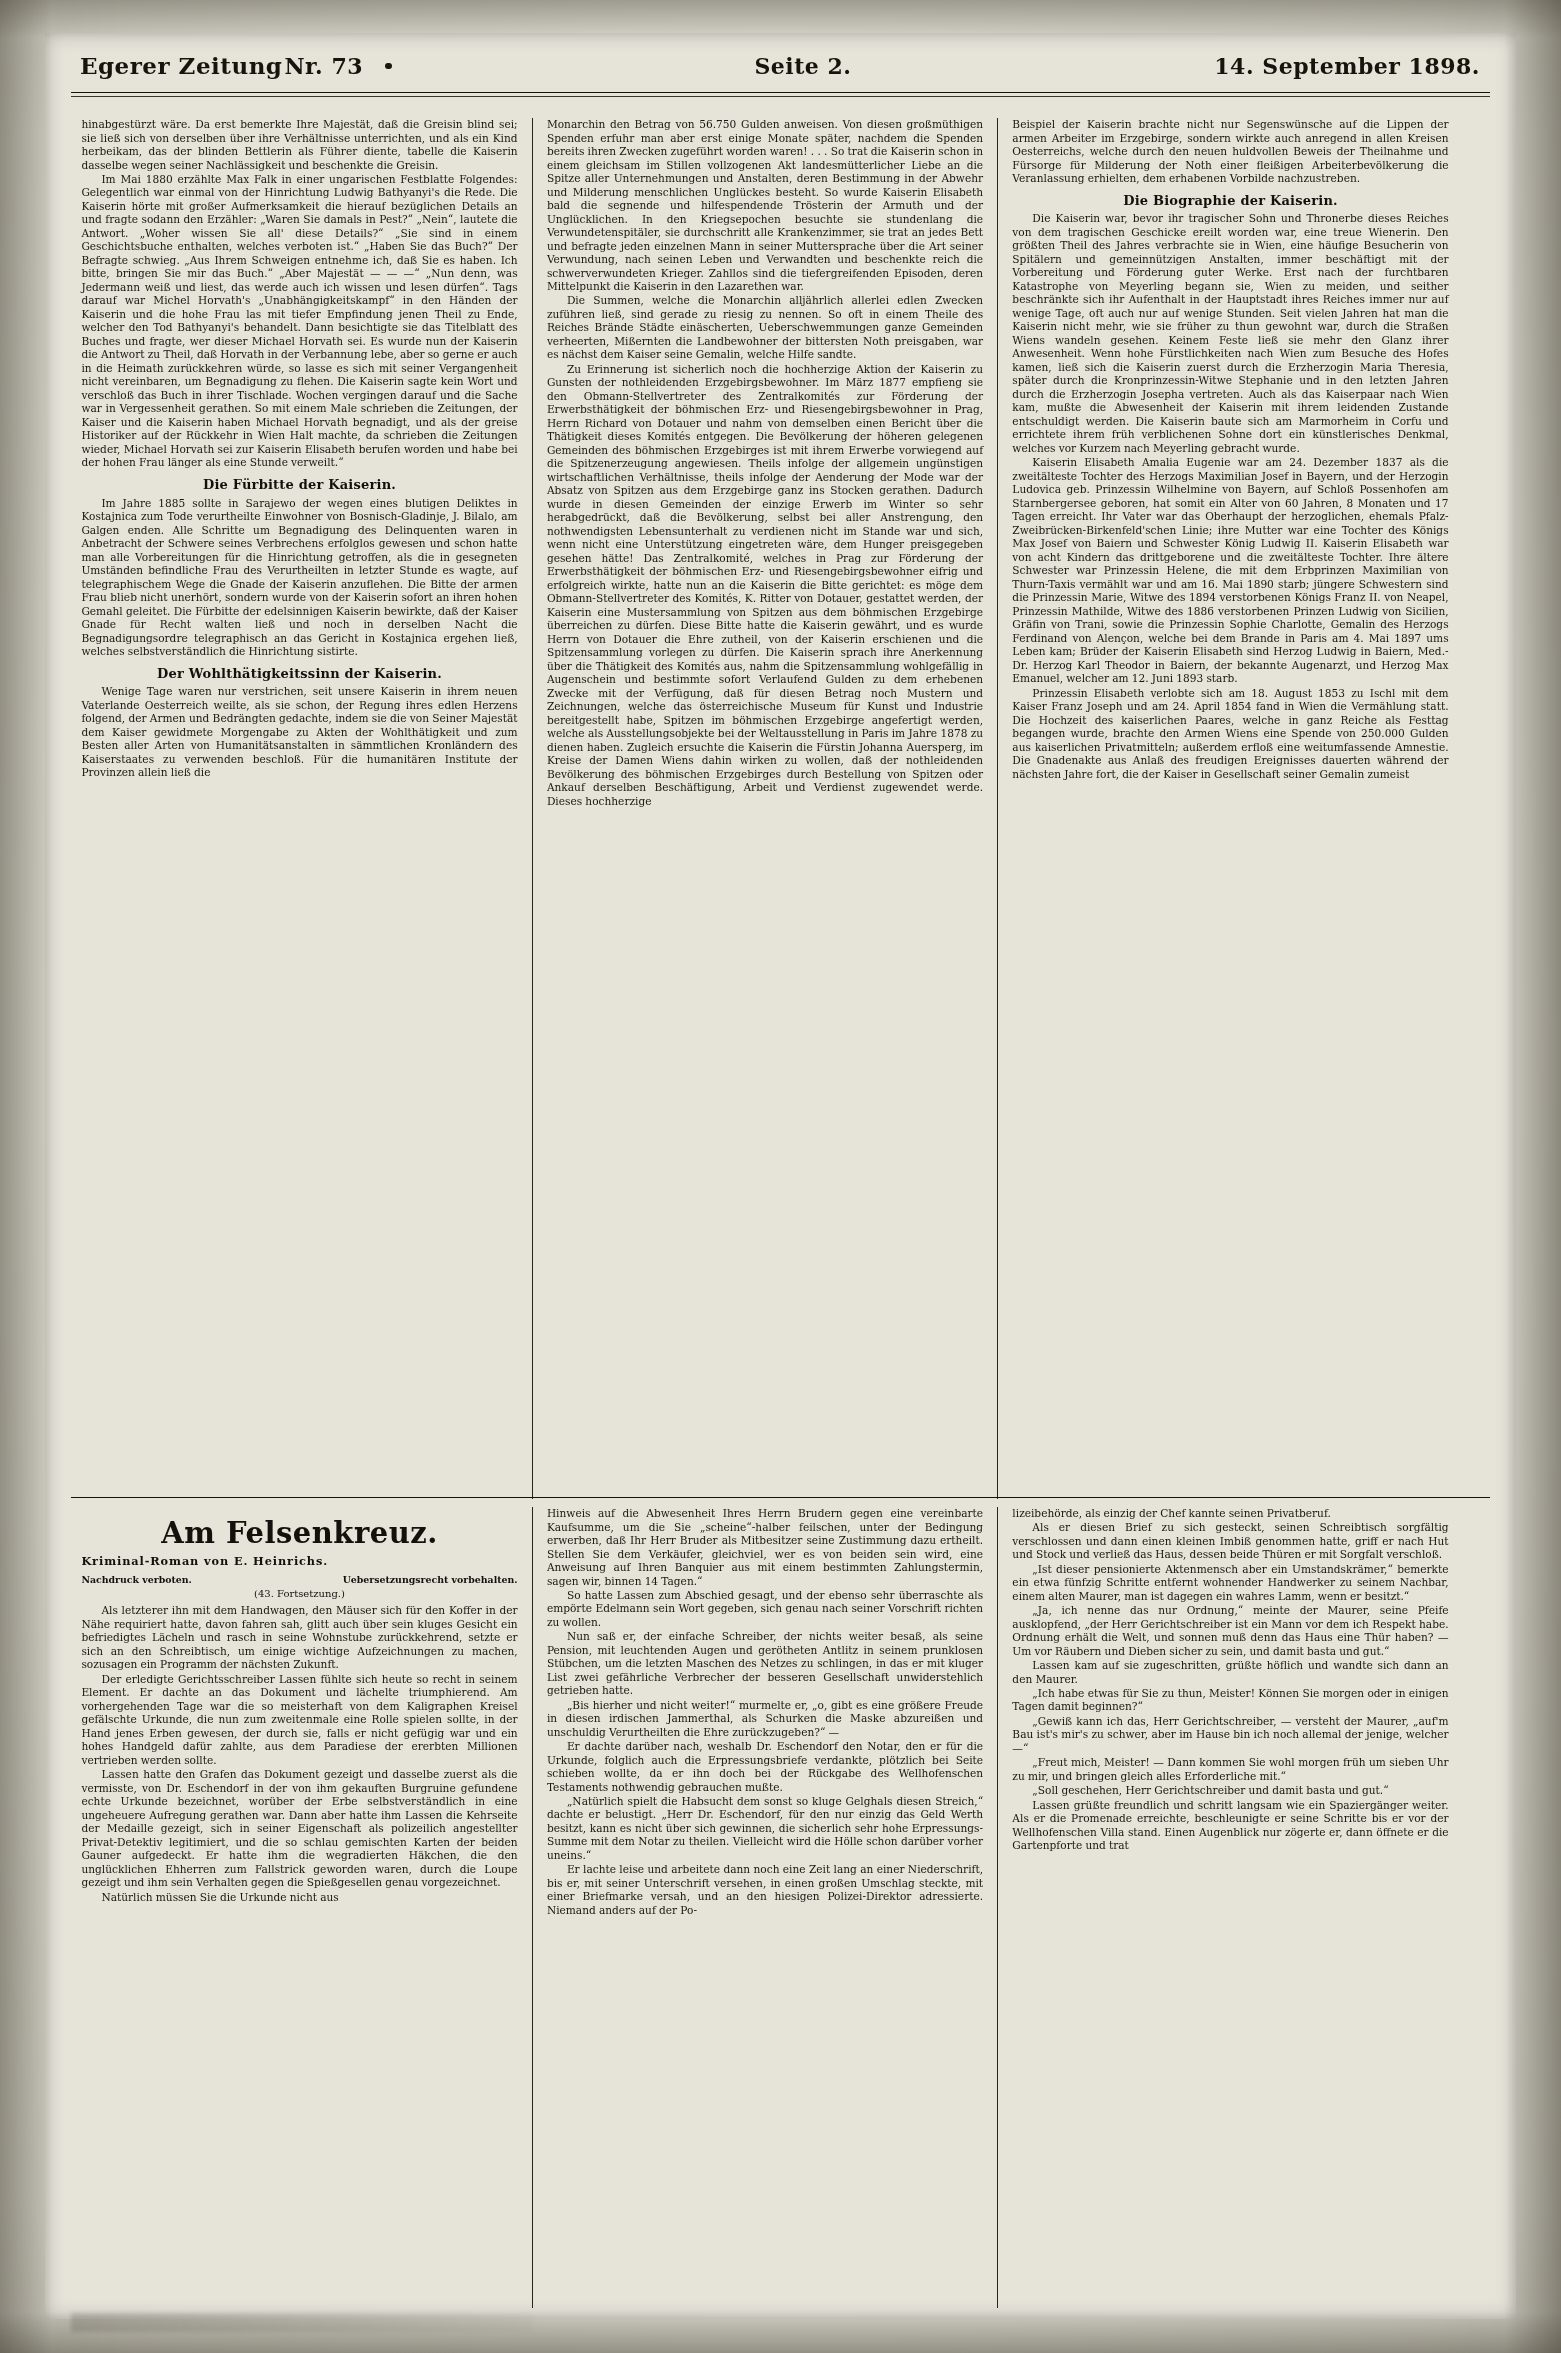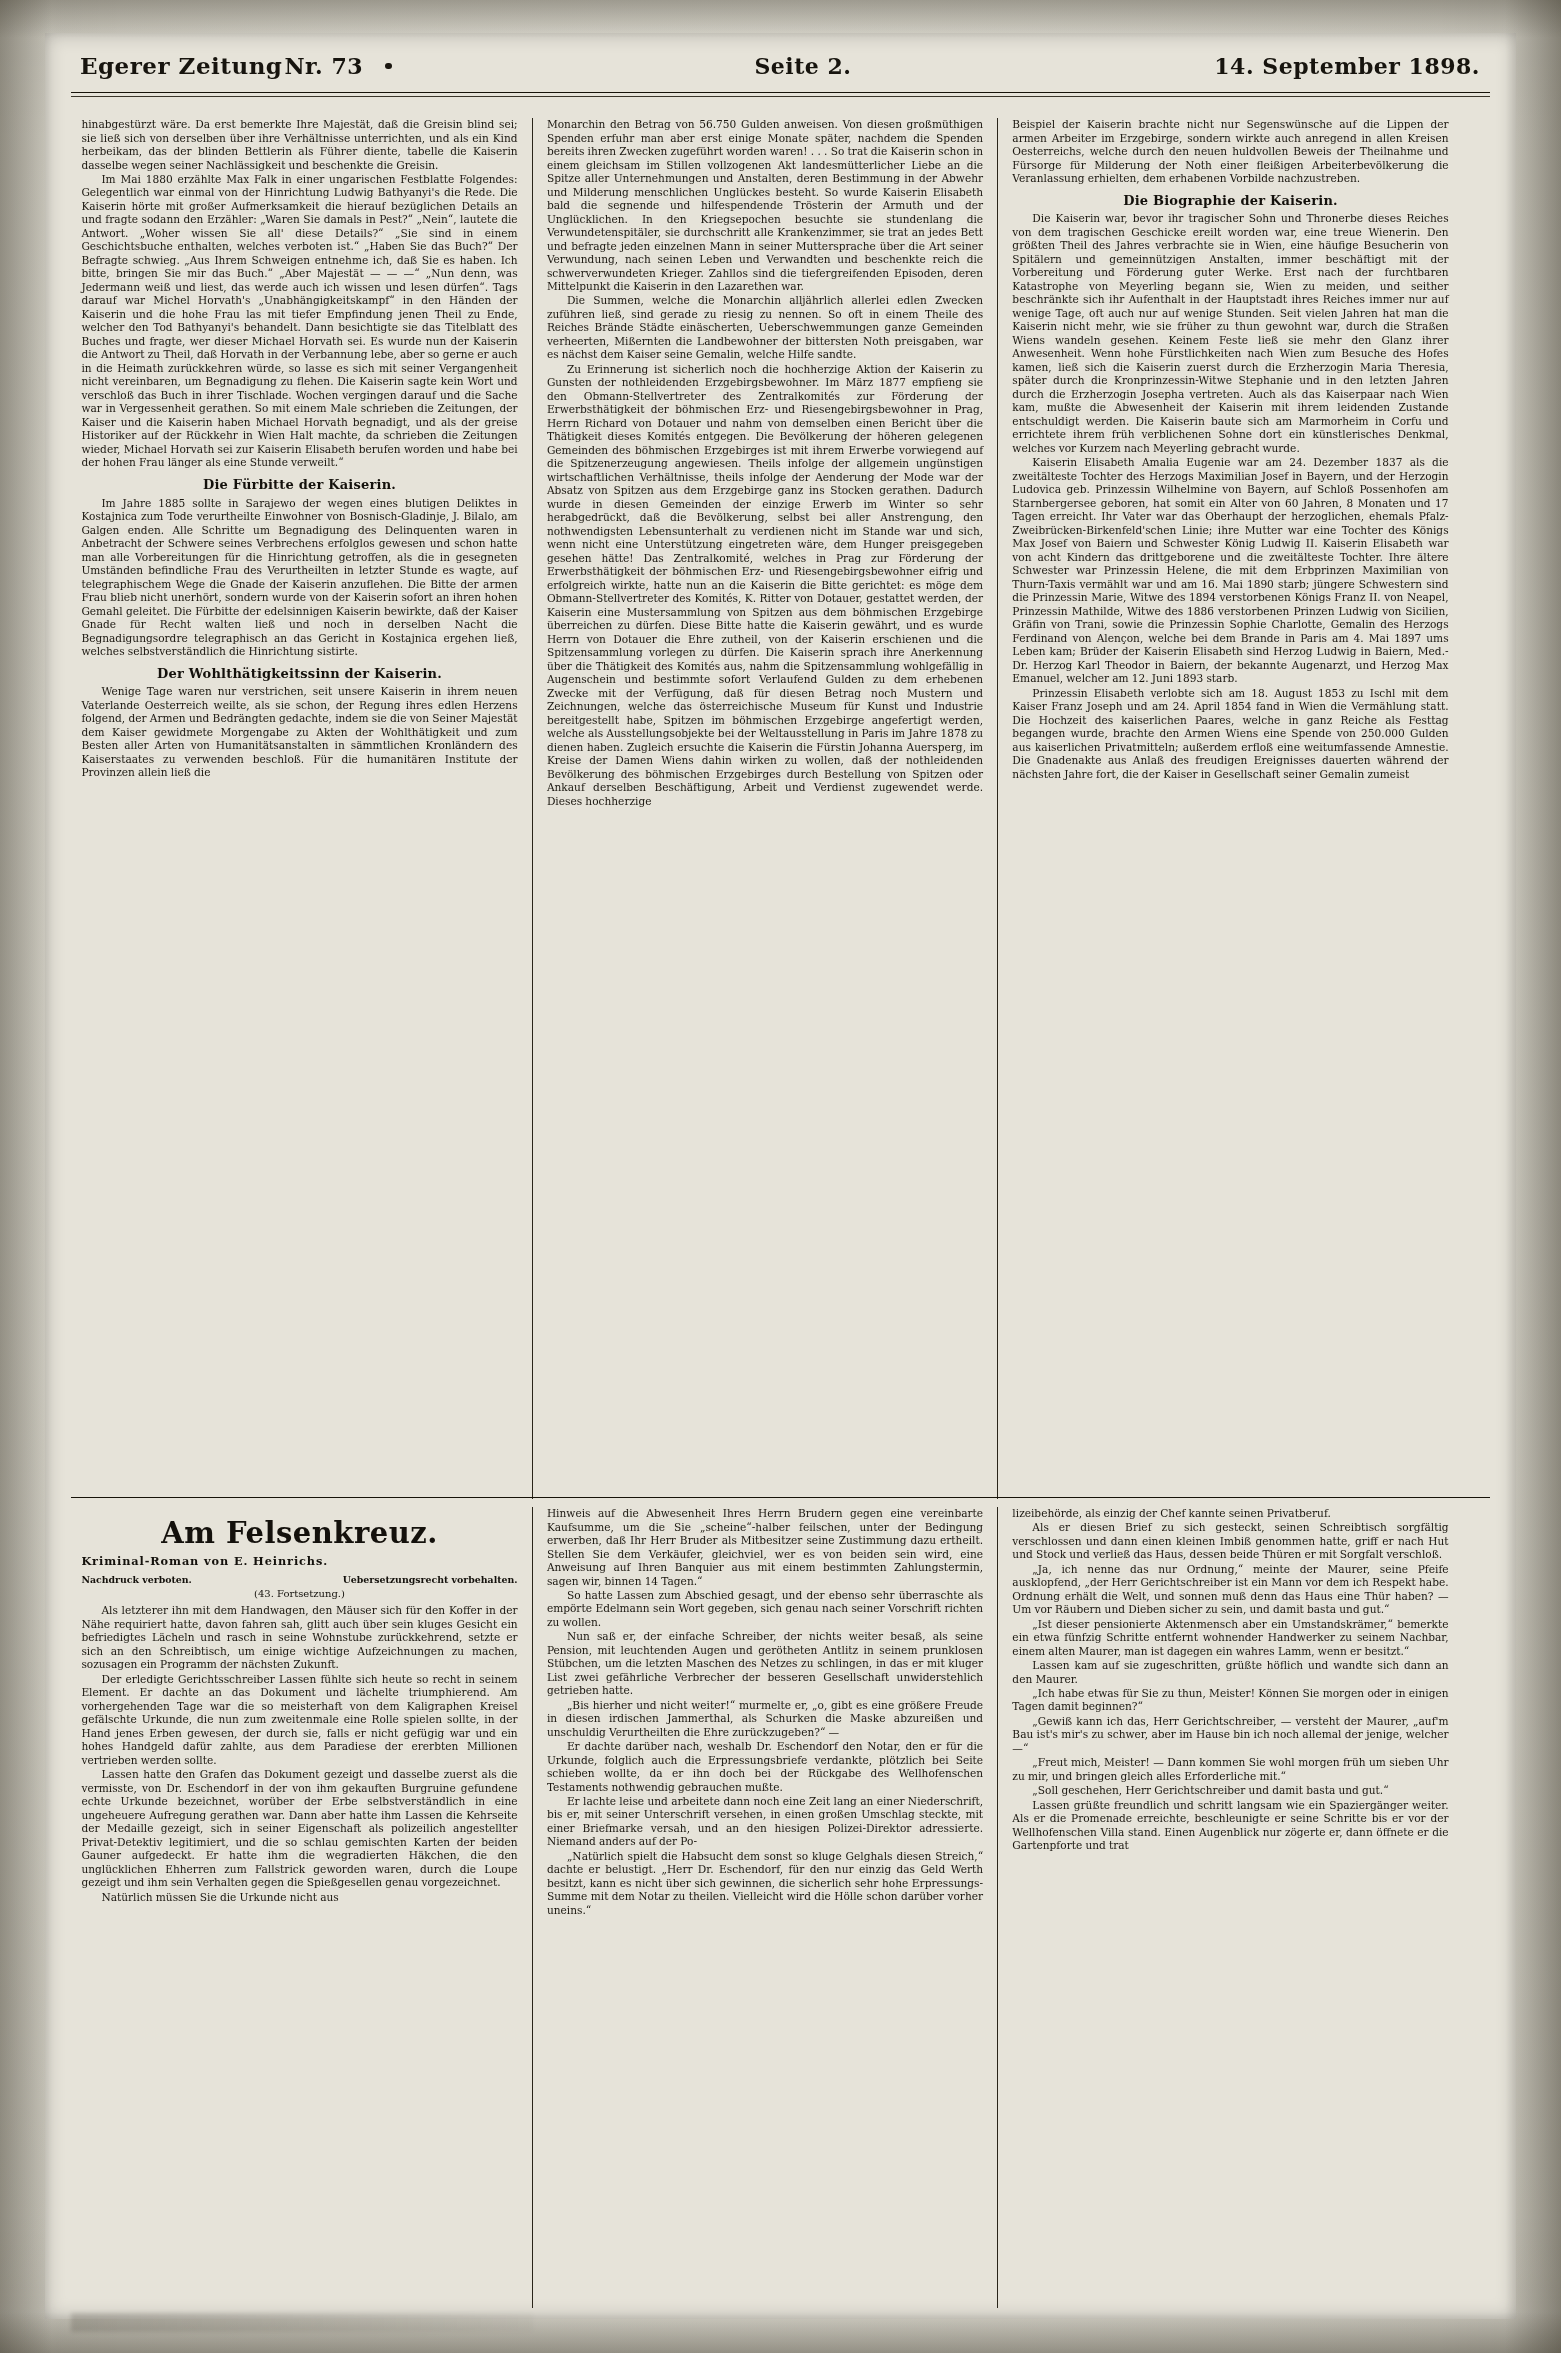--- a/index.html
+++ b/index.html
@@ -286,32 +286,32 @@
     </div>
 
     <div class="vrule"></div>
 
     <div class="col">
       <p class="noind">Hinweis auf die Abwesenheit Ihres Herrn Brudern gegen eine vereinbarte Kaufsumme, um die Sie „scheine“-halber feilschen, unter der Bedingung erwerben, daß Ihr Herr Bruder als Mitbesitzer seine Zustimmung dazu ertheilt. Stellen Sie dem Verkäufer, gleichviel, wer es von beiden sein wird, eine Anweisung auf Ihren Banquier aus mit einem bestimmten Zahlungstermin, sagen wir, binnen 14 Tagen.“</p>
       <p class="ind">So hatte Lassen zum Abschied gesagt, und der ebenso sehr überraschte als empörte Edelmann sein Wort gegeben, sich genau nach seiner Vorschrift richten zu wollen.</p>
       <p class="ind">Nun saß er, der einfache Schreiber, der nichts weiter besaß, als seine Pension, mit leuchtenden Augen und gerötheten Antlitz in seinem prunklosen Stübchen, um die letzten Maschen des Netzes zu schlingen, in das er mit kluger List zwei gefährliche Verbrecher der besseren Gesellschaft unwiderstehlich getrieben hatte.</p>
       <p class="ind">„Bis hierher und nicht weiter!“ murmelte er, „o, gibt es eine größere Freude in diesen irdischen Jammerthal, als Schurken die Maske abzureißen und unschuldig Verurtheilten die Ehre zurückzugeben?“ —</p>
       <p class="ind">Er dachte darüber nach, weshalb Dr. Eschendorf den Notar, den er für die Urkunde, folglich auch die Erpressungsbriefe verdankte, plötzlich bei Seite schieben wollte, da er ihn doch bei der Rückgabe des Wellhofenschen Testaments nothwendig gebrauchen mußte.</p>
+      <p class="ind">„Natürlich spielt die Habsucht dem sonst so kluge Gelghals diesen Streich,“ dachte er belustigt. „Herr Dr. Eschendorf, für den nur einzig das Geld Werth besitzt, kann es nicht über sich gewinnen, die sicherlich sehr hohe Erpressungs-Summe mit dem Notar zu theilen. Vielleicht wird die Hölle schon darüber vorher uneins.“</p>
       <p class="ind">Er lachte leise und arbeitete dann noch eine Zeit lang an einer Niederschrift, bis er, mit seiner Unterschrift versehen, in einen großen Umschlag steckte, mit einer Briefmarke versah, und an den hiesigen Polizei-Direktor adressierte. Niemand anders auf der Po-</p>
-      <p class="ind">„Natürlich spielt die Habsucht dem sonst so kluge Gelghals diesen Streich,“ dachte er belustigt. „Herr Dr. Eschendorf, für den nur einzig das Geld Werth besitzt, kann es nicht über sich gewinnen, die sicherlich sehr hohe Erpressungs-Summe mit dem Notar zu theilen. Vielleicht wird die Hölle schon darüber vorher uneins.“</p>
       <p class="ind"></p>
     </div>
 
     <div class="vrule"></div>
 
     <div class="col">
       <p class="noind">lizeibehörde, als einzig der Chef kannte seinen Privatberuf.</p>
       <p class="ind">Als er diesen Brief zu sich gesteckt, seinen Schreibtisch sorgfältig verschlossen und dann einen kleinen Imbiß genommen hatte, griff er nach Hut und Stock und verließ das Haus, dessen beide Thüren er mit Sorgfalt verschloß.</p>
+      <p class="ind">„Ist dieser pensionierte Aktenmensch aber ein Umstandskrämer,“ bemerkte ein etwa fünfzig Schritte entfernt wohnender Handwerker zu seinem Nachbar, einem alten Maurer, man ist dagegen ein wahres Lamm, wenn er besitzt.“</p>
       <p class="ind">„Ja, ich nenne das nur Ordnung,“ meinte der Maurer, seine Pfeife ausklopfend, „der Herr Gerichtschreiber ist ein Mann vor dem ich Respekt habe. Ordnung erhält die Welt, und sonnen muß denn das Haus eine Thür haben? — Um vor Räubern und Dieben sicher zu sein, und damit basta und gut.“</p>
-      <p class="ind">„Ist dieser pensionierte Aktenmensch aber ein Umstandskrämer,“ bemerkte ein etwa fünfzig Schritte entfernt wohnender Handwerker zu seinem Nachbar, einem alten Maurer, man ist dagegen ein wahres Lamm, wenn er besitzt.“</p>
       <p class="ind">Lassen kam auf sie zugeschritten, grüßte höflich und wandte sich dann an den Maurer.</p>
       <p class="ind">„Ich habe etwas für Sie zu thun, Meister! Können Sie morgen oder in einigen Tagen damit beginnen?“</p>
       <p class="ind">„Gewiß kann ich das, Herr Gerichtschreiber, — versteht der Maurer, „auf'm Bau ist's mir's zu schwer, aber im Hause bin ich noch allemal der jenige, welcher —“</p>
       <p class="ind">„Freut mich, Meister! — Dann kommen Sie wohl morgen früh um sieben Uhr zu mir, und bringen gleich alles Erforderliche mit.“</p>
       <p class="ind">„Soll geschehen, Herr Gerichtschreiber und damit basta und gut.“</p>
       <p class="ind">Lassen grüßte freundlich und schritt langsam wie ein Spaziergänger weiter. Als er die Promenade erreichte, beschleunigte er seine Schritte bis er vor der Wellhofenschen Villa stand. Einen Augenblick nur zögerte er, dann öffnete er die Gartenpforte und trat</p>
     </div>
   </div>
 
   <div class="smear"></div>

